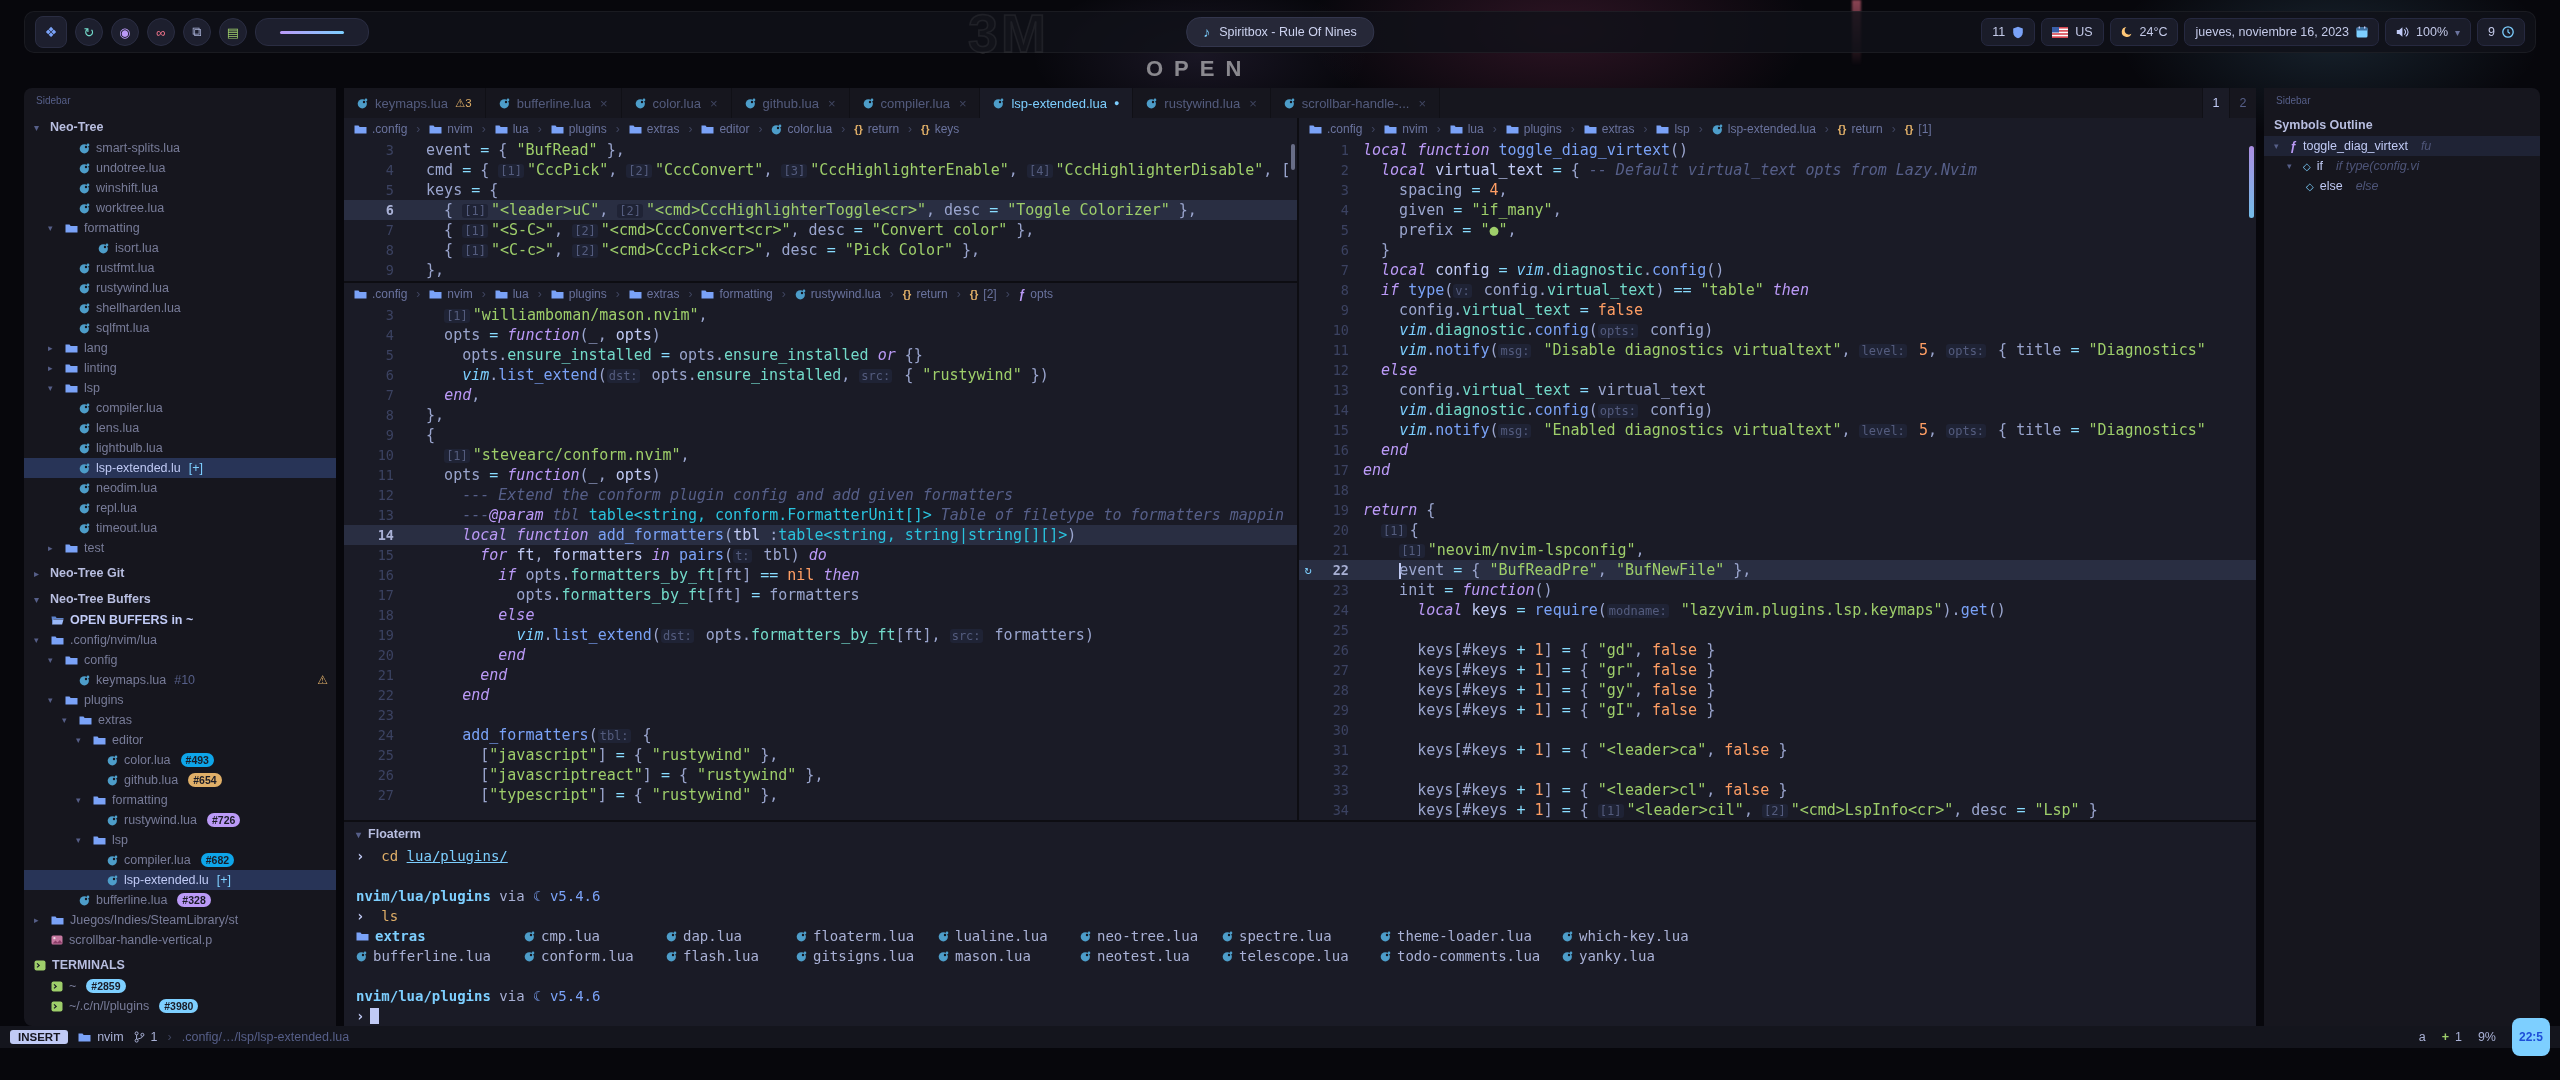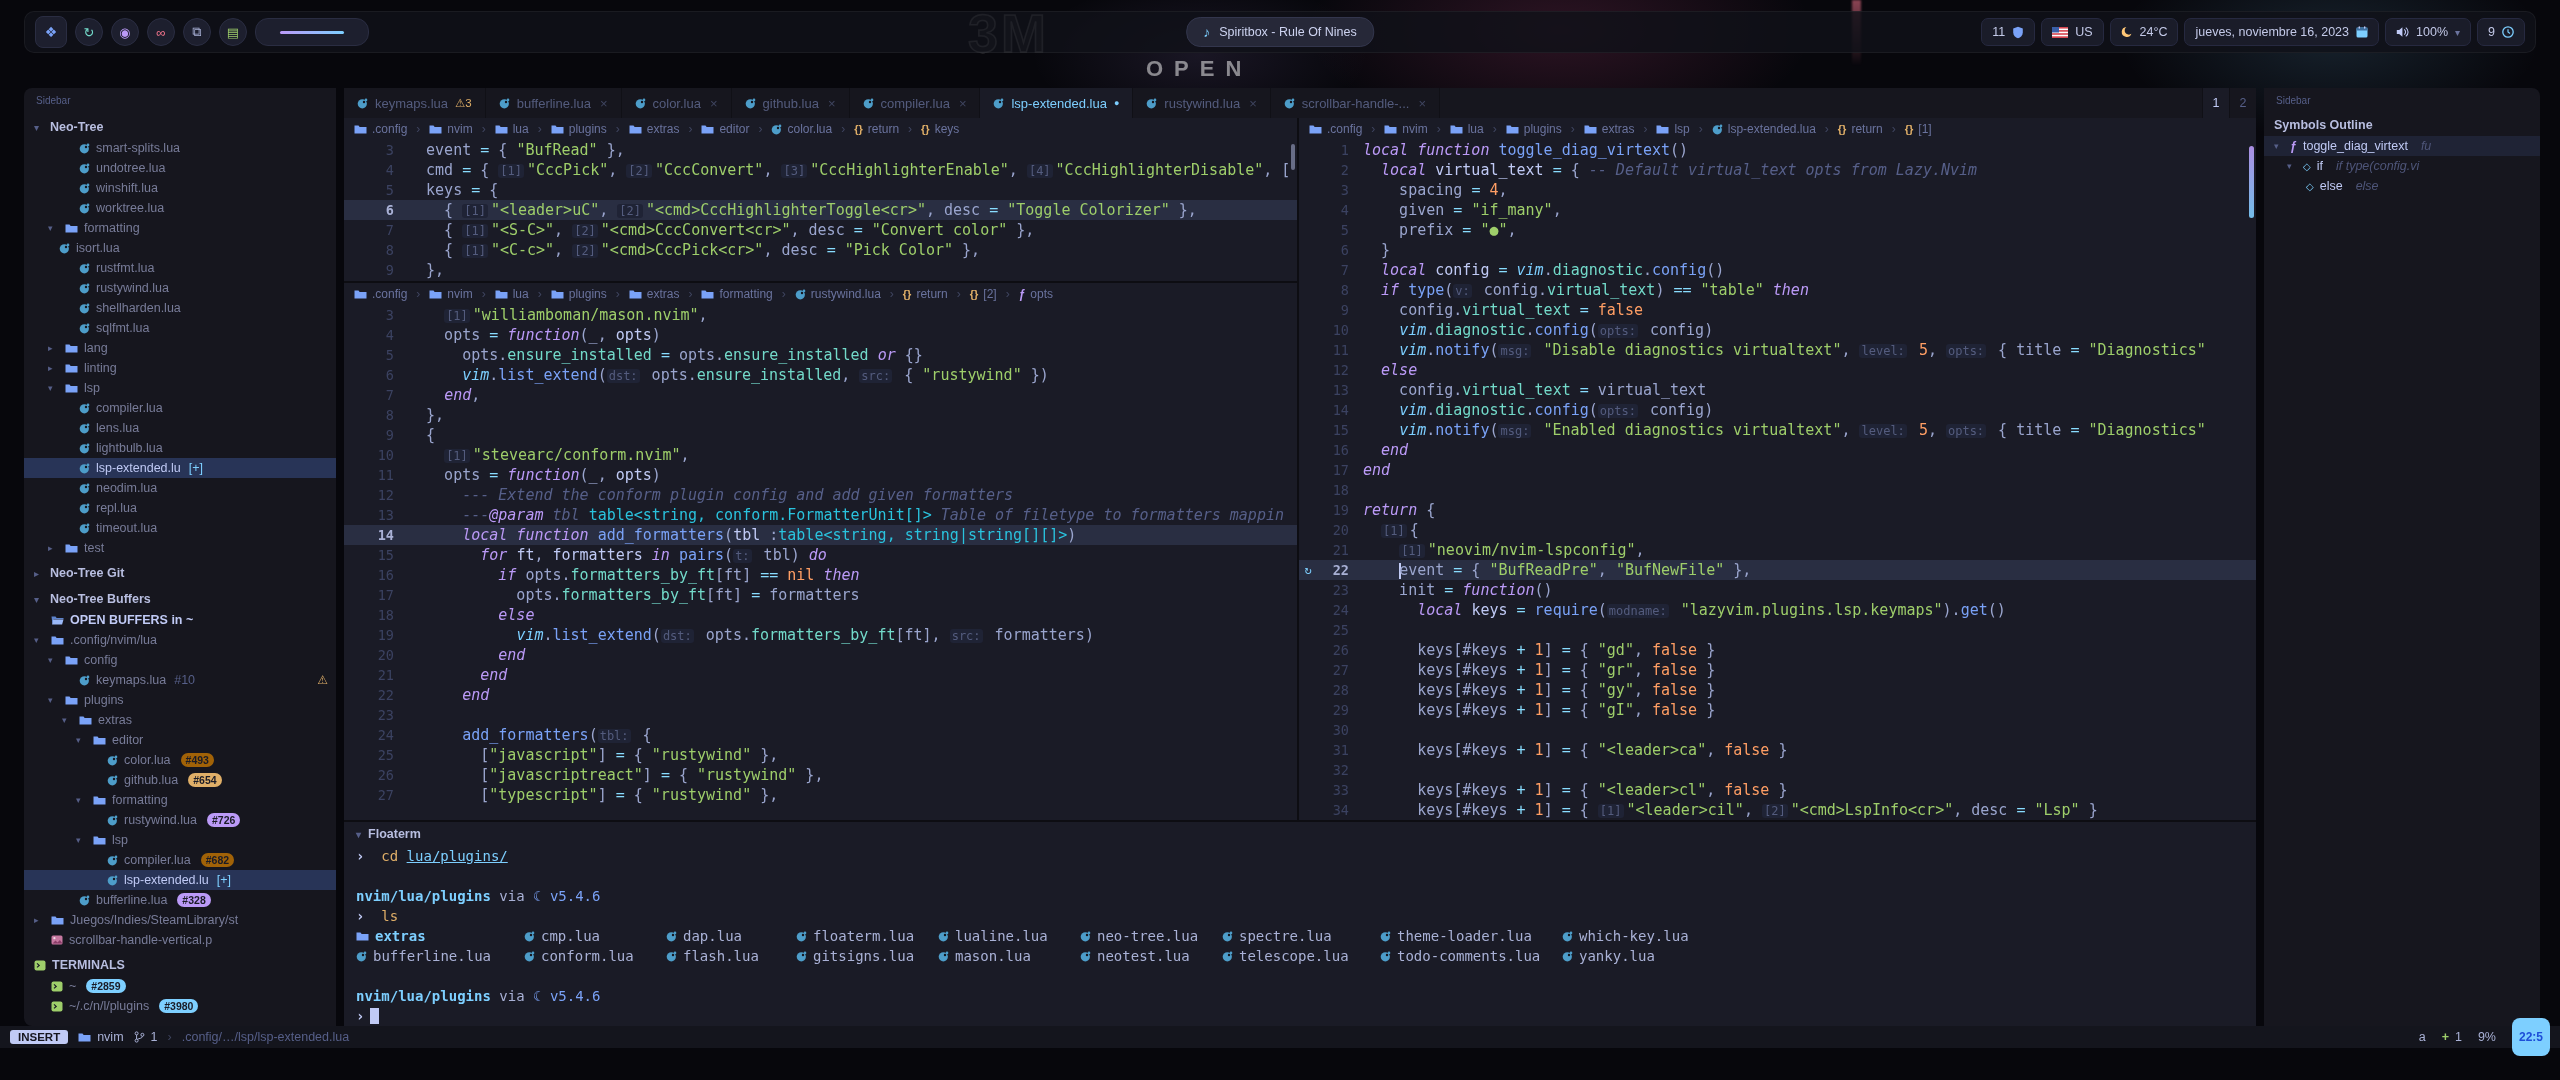--- a/index.html
+++ b/index.html
@@ -49,21 +49,21 @@
   .trow{height:20px;display:flex;align-items:center;gap:6px;font-size:12.5px;color:#787c99;
     white-space:nowrap;overflow:hidden;padding-right:8px;}
   .trow.sel{background:#283457;color:#c0caf5;}
   .trow .chev{width:11px;color:#565f89;font-size:9px;flex:none;}
   .trow .sp{width:11px;flex:none;}
   .trow .ic{flex:none;display:inline-flex;}
   .trow .note{color:#565f89;margin-left:2px;}
   .trow .suffix{color:#7dcfff;margin-left:2px;}
   .trow .warn{margin-left:auto;color:#e0af68;font-size:12px;}
   .badge{font-size:10.5px;font-weight:700;padding:1px 5px;border-radius:7px;color:#1a1b26;margin-left:4px;}
-  .bg-green{background:#a16207;} .bg-yellow{background:#e0af68;}
+  .bg-green{background:#0ea5e9;} .bg-yellow{background:#e0af68;}
   .bg-purple{background:#bb9af7;} .bg-cyan{background:#7dcfff;}
   
   .so-hdr{height:22px;display:flex;align-items:center;gap:7px;padding:0 10px;margin-top:2px;}
   .so-hdr .lbl{color:#b8bee0;font-weight:600;font-size:12.5px;}
   .orow{height:20px;display:flex;align-items:center;gap:6px;font-size:12.5px;white-space:nowrap;overflow:hidden;}
   .orow.sel{background:#1f2335;}
   .orow .oi-fn{color:#bb9af7;font-weight:700;}
   .orow .oi-kw{color:#7dcfff;font-size:10px;}
   .orow .olbl{color:#c0caf5;}
   .orow .odet{color:#4e5579;font-style:italic;margin-left:7px;}
@@ -283,21 +283,21 @@
       </div>
       <div class="trow" style="padding-left: 24px;">
         <span class="chev">▾</span>
         <span class="ic">
           <svg width="13" height="11" viewBox="0 0 13 11">
             <path d="M0.5 1.5h4l1.2 1.6h6.8v6.4h-12z" fill="#7aa2f7"></path>
           </svg>
         </span>
         <span>formatting</span>
       </div>
-      <div class="trow" style="padding-left: 18px;">
+      <div class="trow" style="padding-left: 57px;">
         <span class="sp"></span>
         <span class="ic">
           <svg width="11" height="11" viewBox="0 0 11 11">
             <circle cx="5.3" cy="5.8" r="4.6" fill="#4d9dc9"></circle>
             <circle cx="9" cy="1.9" r="1.3" fill="#4d9dc9"></circle>
             <circle cx="7" cy="4" r="1.2" fill="#16161e"></circle>
           </svg>
         </span>
         <span>isort.lua</span>
       </div>

